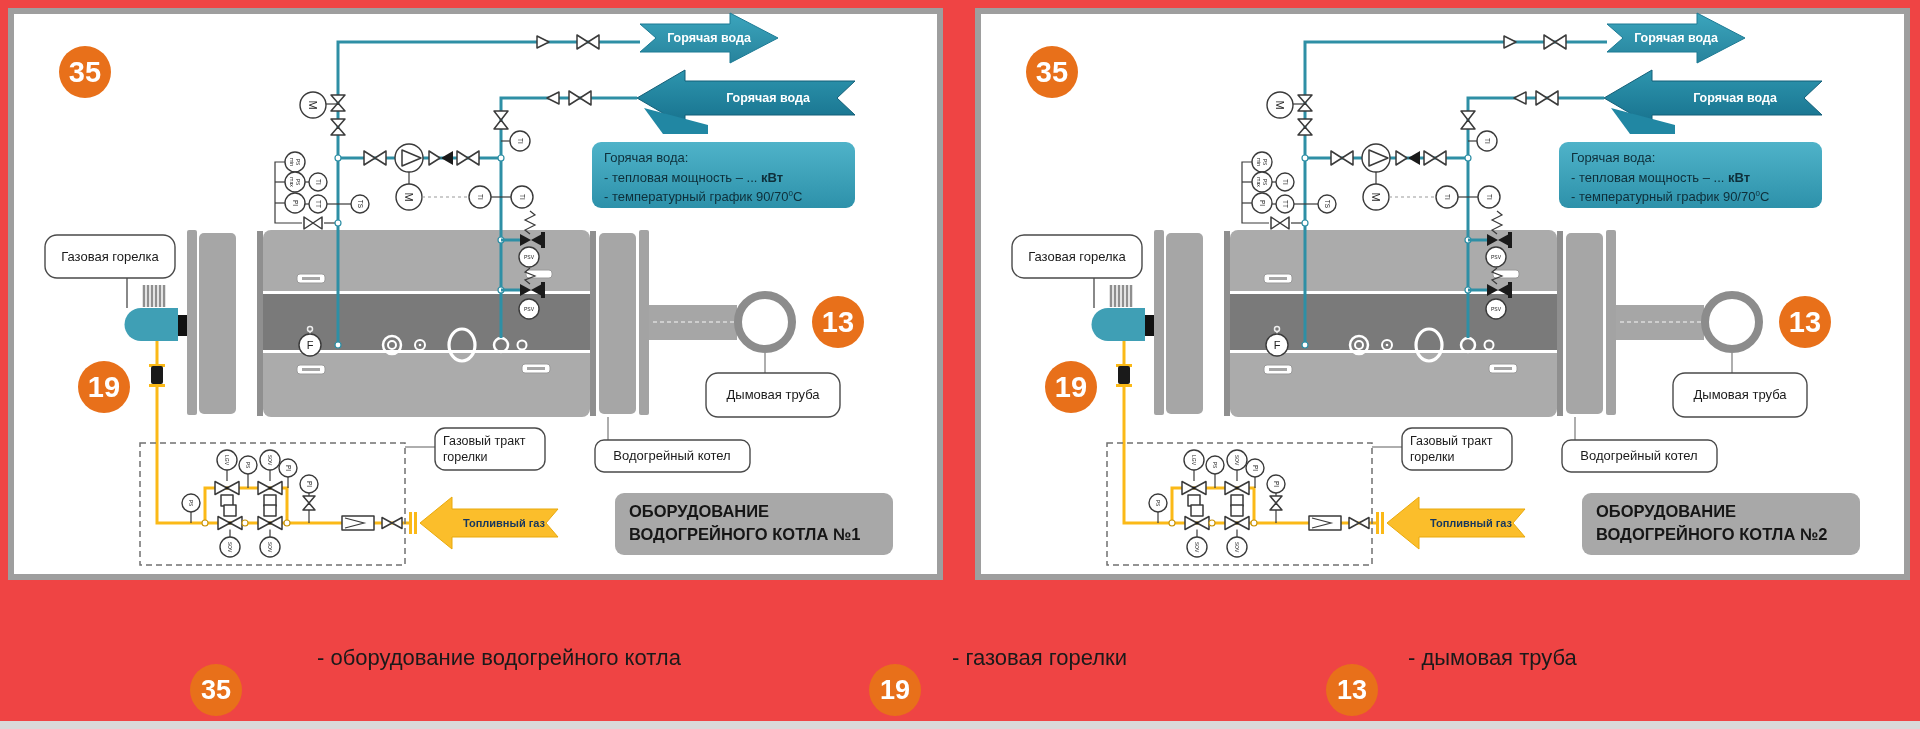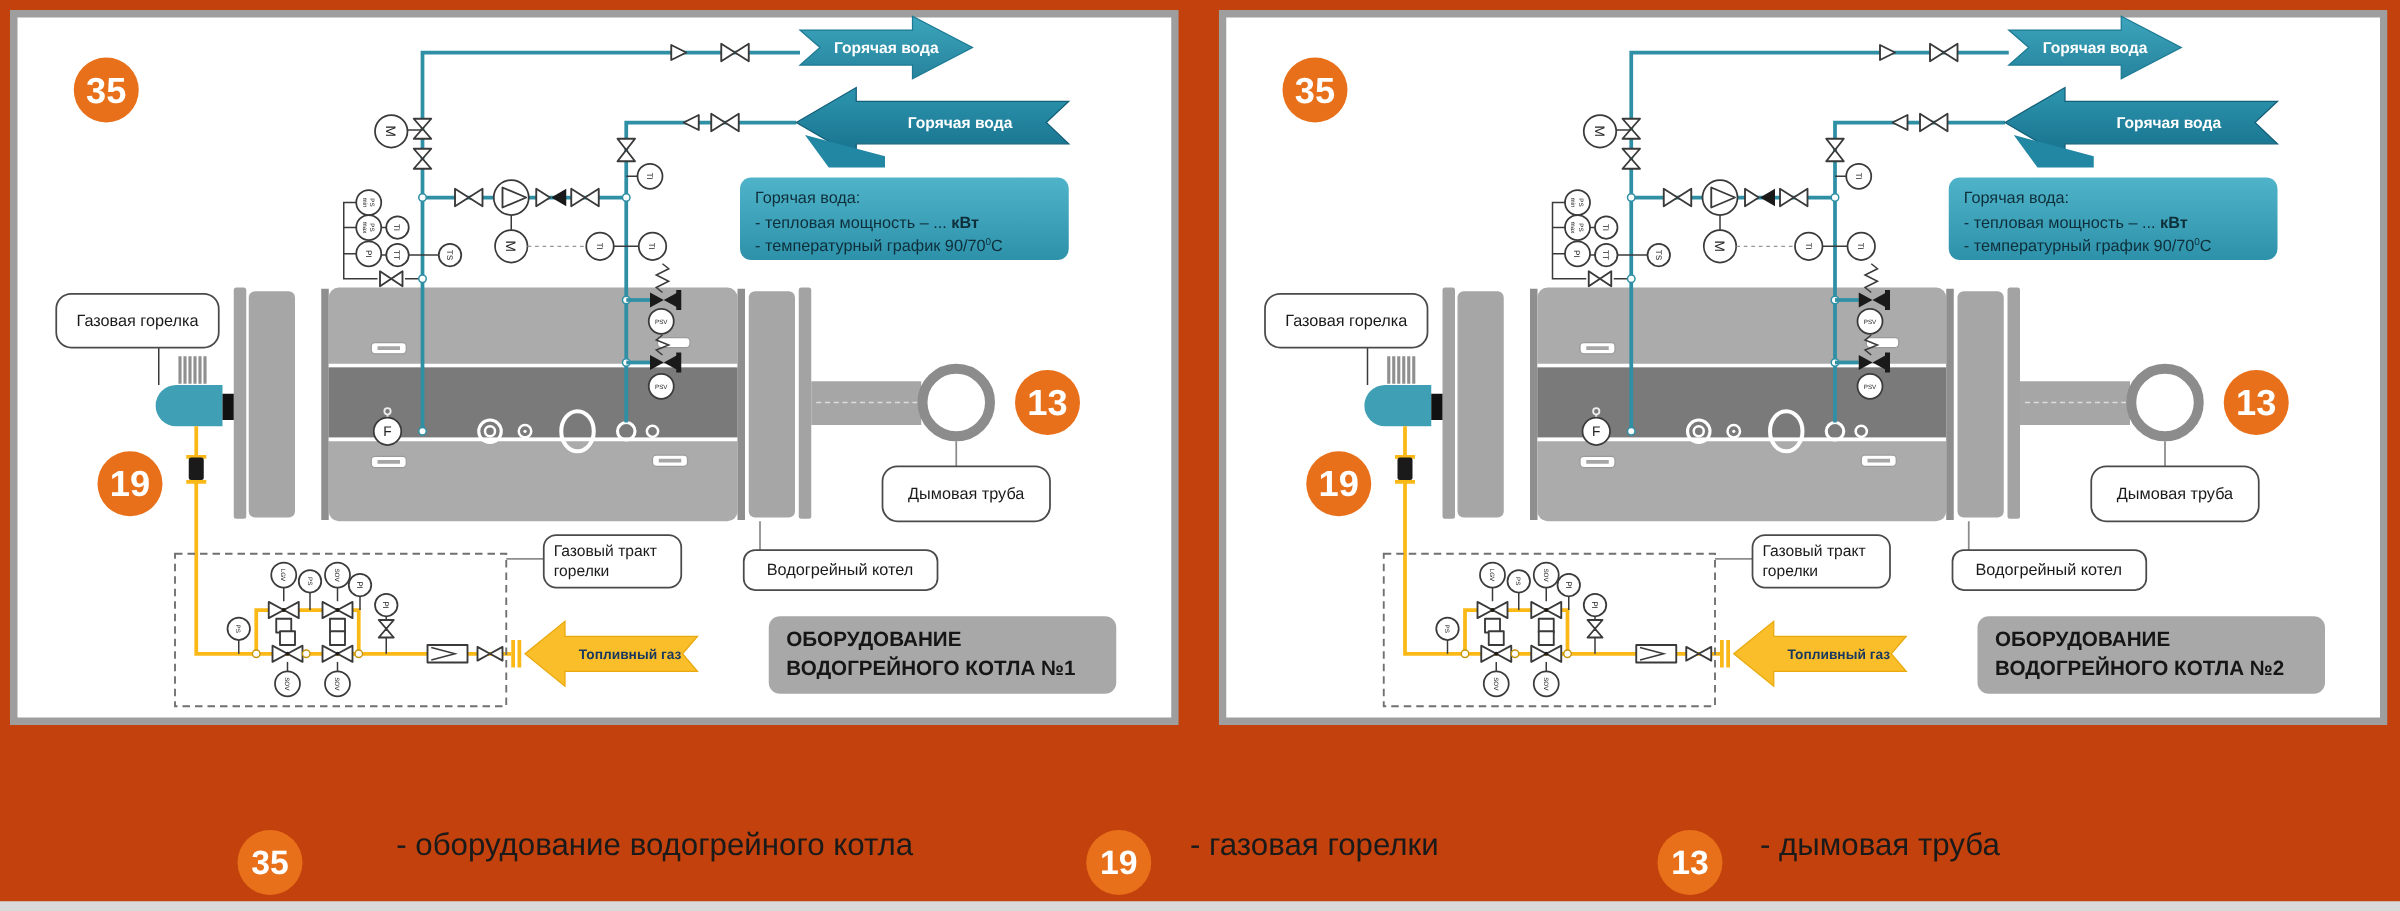--- a/index.html
+++ b/index.html
@@ -1,17 +1,17 @@
 <!DOCTYPE html>
 <html><head>
 <meta charset="utf-8">
 <style>
   html,body{margin:0;padding:0;background:#fff;width:1920px;height:729px;overflow:hidden;
     font-family:"Liberation Sans", sans-serif;}
-  .canvas{position:relative;width:1920px;height:729px;background:#c2410c;}
+  .canvas{position:relative;width:1920px;height:729px;background:#ef4444;}
   .panels{position:absolute;left:8px;top:8px;display:flex;gap:32px;}
   svg.panel{display:block;}
   
   .pipe{stroke:#2E8FA5;stroke-width:3;fill:none;}
   .gaspipe{stroke:#FBB917;stroke-width:3;fill:none;}
   .vshape{fill:#fff;stroke:#3A3A3A;stroke-width:1.5;stroke-linejoin:round;}
   .ic{fill:#fff;stroke:#3A3A3A;stroke-width:1.4;}
   .thin{stroke:#3A3A3A;stroke-width:1.2;fill:none;}
   .conn{stroke:#8C8C8C;stroke-width:1.4;fill:none;}
   .dot{fill:#fff;stroke:#2E8FA5;stroke-width:1.2;}
@@ -25,21 +25,21 @@
   .arrtext{font-size:12.5px;font-weight:bold;fill:#fff;text-anchor:middle;}
   .infotext{font-size:13px;fill:#0E2F3A;text-anchor:start;}
   .titletext{font-size:16.5px;font-weight:bold;fill:#161616;text-anchor:start;}
   .fueltext{font-size:11px;font-weight:bold;fill:#17375E;text-anchor:middle;}
   .badgetext{font-size:29px;font-weight:bold;fill:#fff;text-anchor:middle;}
   .wring{fill:none;stroke:#fff;}
   .black{fill:#1a1a1a;}
   
   .legend-badge{position:absolute;width:52px;height:52px;border-radius:50%;background:#E8701A;
     color:#fff;font-size:27px;font-weight:bold;display:flex;align-items:center;justify-content:center;top:664px;}
-  .legend-text{position:absolute;top:662px;font-size:25px;color:#1a1a1a;white-space:nowrap;}
+  .legend-text{position:absolute;top:645px;font-size:22px;color:#1a1a1a;white-space:nowrap;}
   .bottom-strip{position:absolute;left:0;top:721px;width:1920px;height:8px;background:#D9D9D9;}
 </style>
 </head>
 <body>
 
 <div class="canvas">
   <div class="panels">
 
     <svg class="panel" width="935" height="572" viewBox="0 0 935 572">
       <defs>

